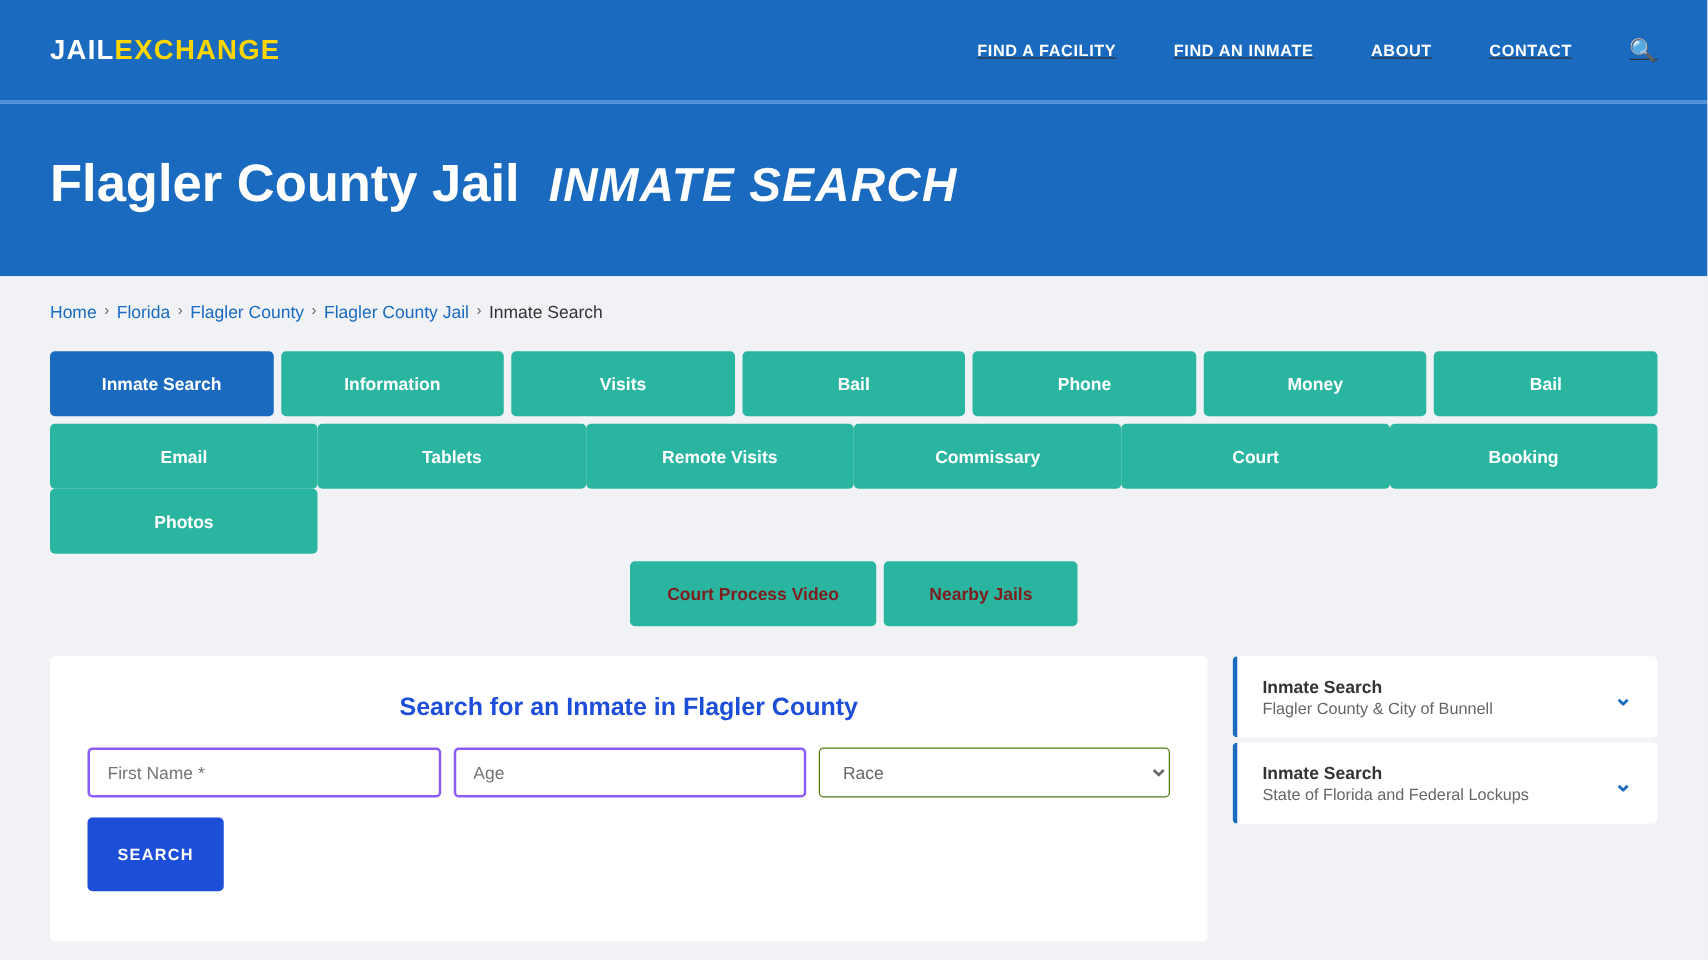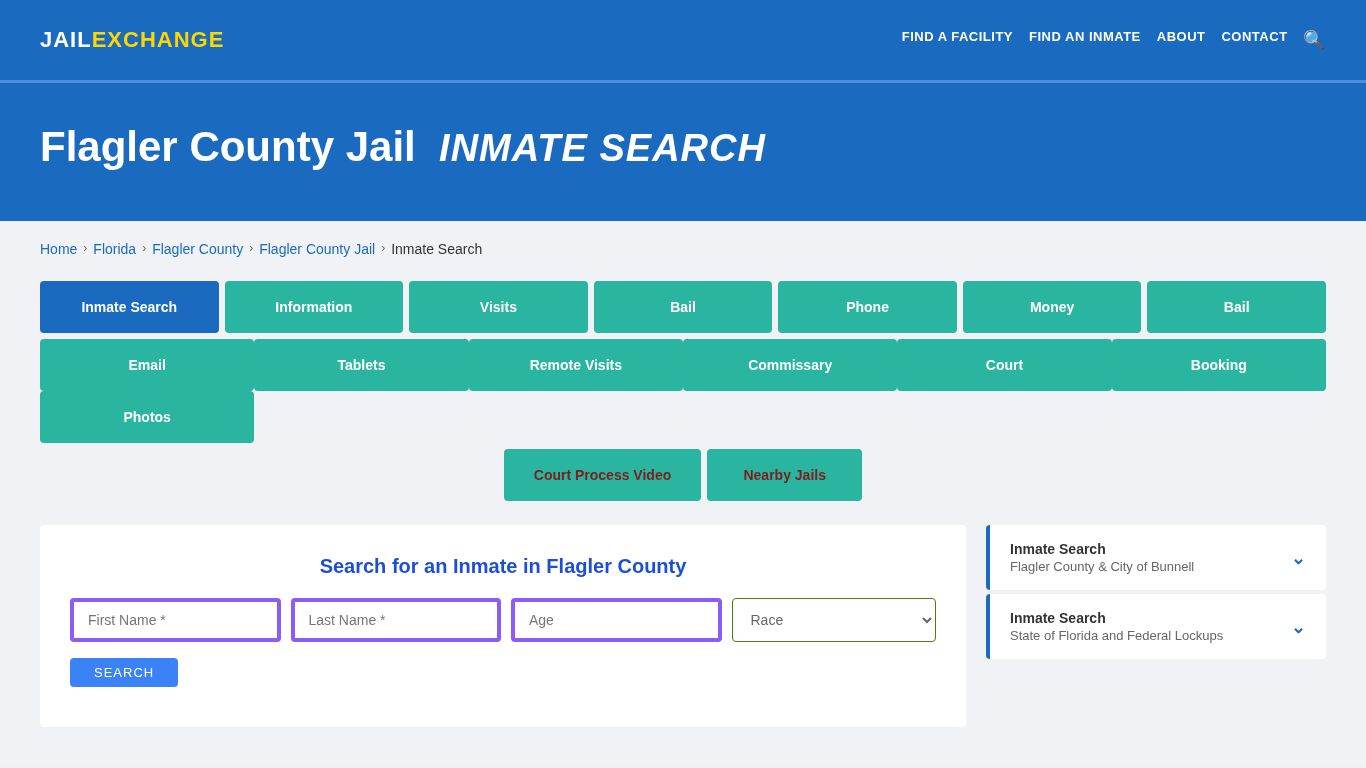--- a/index.html
+++ b/index.html
@@ -19,22 +19,23 @@
       align-items: center;
       font-size: 22px;
       font-weight: 900;
       color: white;
       letter-spacing: 1px;
     }
     .logo-jail { color: white; }
     .logo-exchange { color: #ffd700; }
     .nav {
       display: flex;
-      align-items: flex-start;
-      gap: 16px;
+      align-items: center;
+      gap: 46px;
+      text-decoration: underline;
     }
     .nav-item {
       color: white;
       font-size: 13px;
       font-weight: 700;
       letter-spacing: 0.5px;
       cursor: pointer;
       text-decoration: none;
     }
     .search-icon {
@@ -158,46 +159,46 @@
       margin-bottom: 20px;
       color: #1d4ed8;
     }
     .search-fields {
       display: flex;
       gap: 10px;
       margin-bottom: 16px;
       flex-wrap: wrap;
     }
     .search-input {
-      border: 4px solid #8b5cf6;
+      border: 2px solid #8b5cf6;
       border-radius: 4px;
       padding: 10px 14px;
       font-size: 14px;
       color: #666;
       flex: 1;
       min-width: 120px;
     }
     .search-select {
       border: 1px solid #4d7c0f;
       border-radius: 4px;
       padding: 10px 14px;
       font-size: 14px;
       color: #666;
       flex: 1;
       min-width: 120px;
       background: white;
     }
     .search-btn {
-      background: #3b82f6;
+      background: #1d4ed8;
       color: white;
       border: none;
       border-radius: 4px;
-      padding: 7px 24px;
+      padding: 22px 24px;
       font-size: 13px;
-      font-weight: 400;
+      font-weight: 700;
       letter-spacing: 1px;
       cursor: pointer;
     }
 
     
     .sidebar {
       width: 340px;
       flex-shrink: 0;
     }
     .sidebar-item {
@@ -291,21 +292,20 @@
     <button class="nav-btn-wide">Court Process Video</button>
     <button class="nav-btn-wide">Nearby Jails</button>
   </div>
 
   <div class="main-layout">
 
     <div class="search-card">
       <h2 class="search-card-title">Search for an Inmate in Flagler County</h2>
       <div class="search-fields">
         <input class="search-input" type="text" placeholder="First Name *" style="">
-        <input class="search-input" type="text" placeholder="Last Name *" style="">
         <input class="search-input" type="text" placeholder="Age" style="">
         <select class="search-select">
           <option>Race</option>
           <option>White</option>
           <option>Black</option>
           <option>Hispanic</option>
           <option>Asian</option>
           <option>Other</option>
         </select>
       </div>

